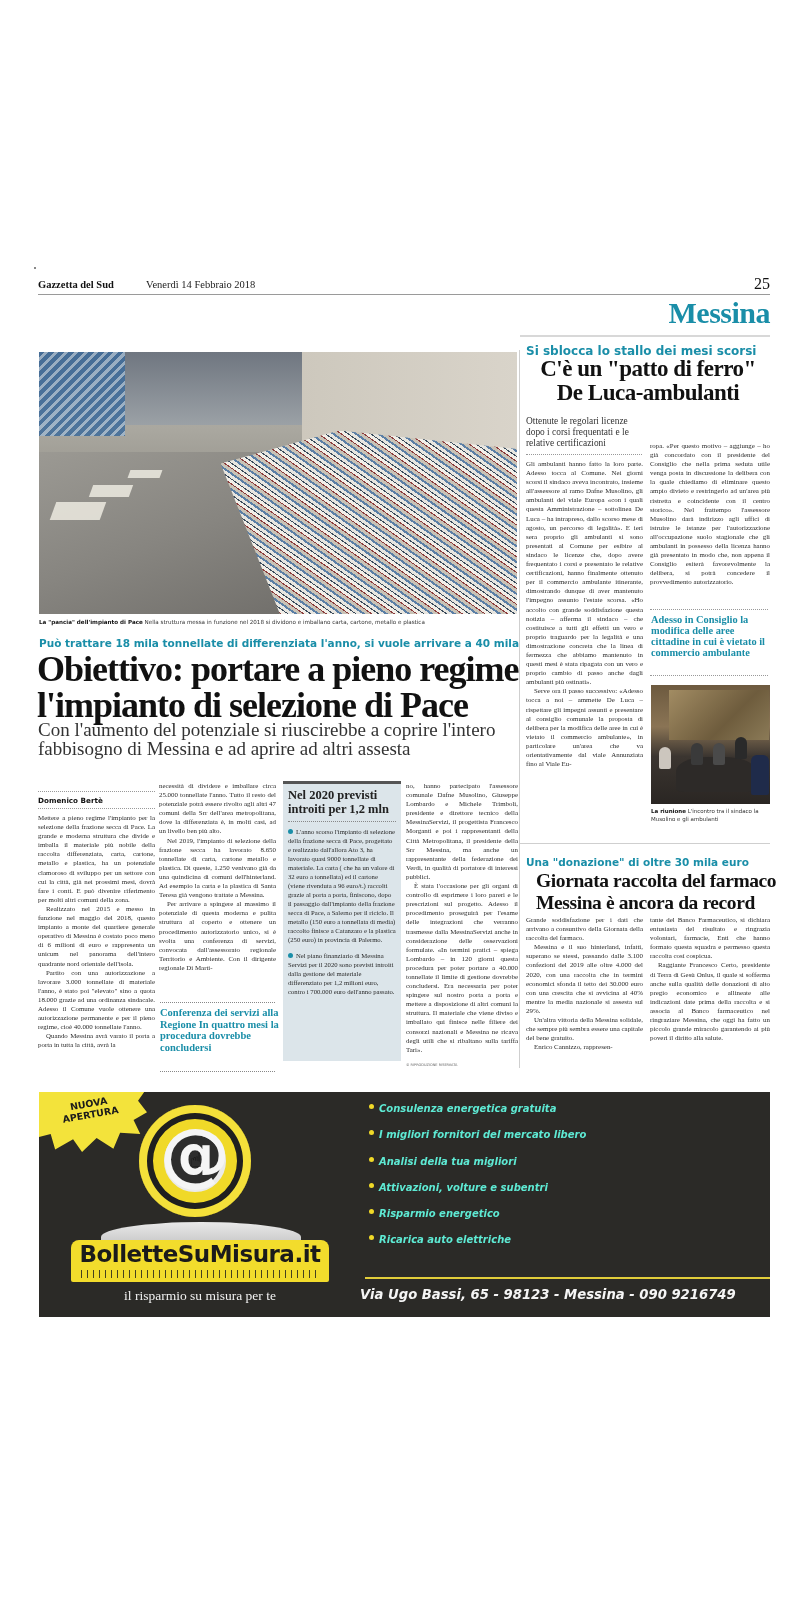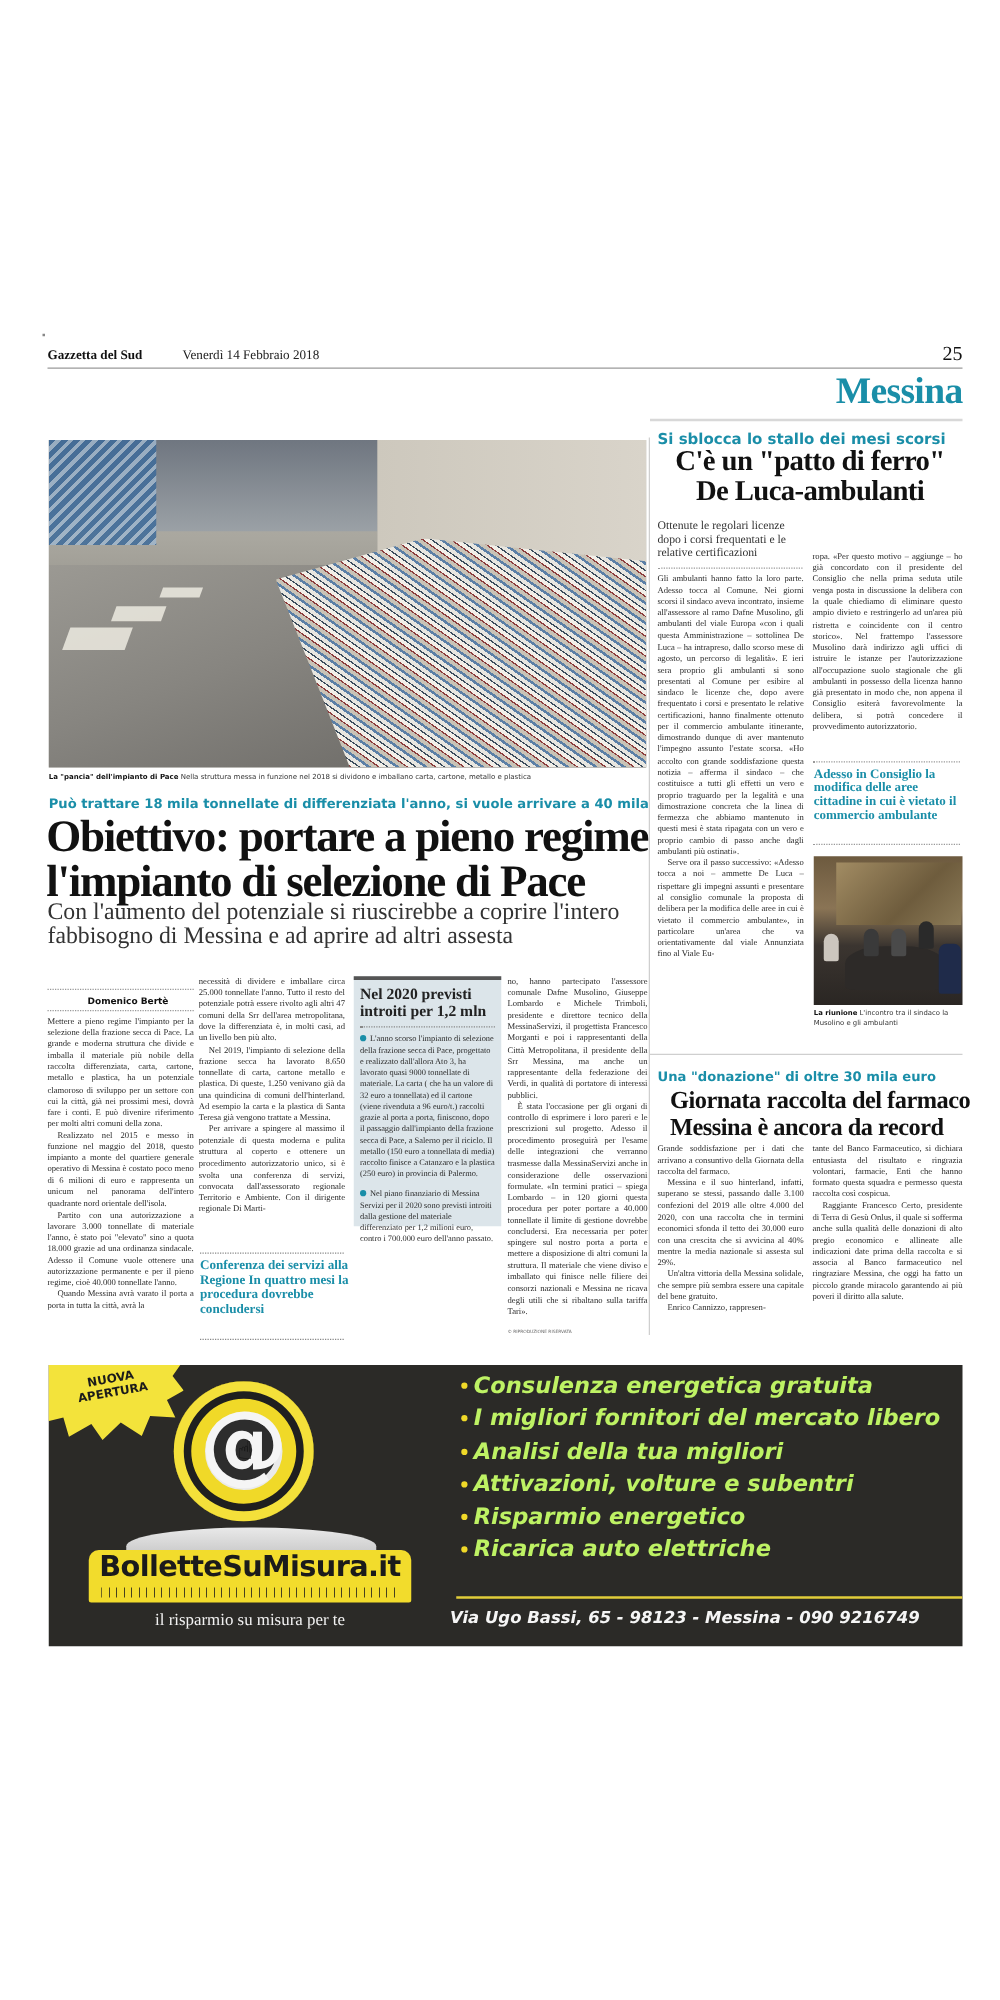--- a/index.html
+++ b/index.html
@@ -30,29 +30,29 @@
 
   .kicker { font-family: "DejaVu Sans", sans-serif; font-weight: bold; color: #1a8ea8; }
   .k1 { left: 39px; top: 637px; font-size: 10.5px; }
   .h1 { left: 37px; top: 651px; width: 485px; font-family: "Liberation Serif", serif; font-size: 36px; line-height: 36px; color: #111; letter-spacing: -1px; }
   .sub1 { left: 38px; top: 720px; width: 485px; font-family: "Liberation Serif", serif; font-size: 19px; line-height: 19px; color: #333; }
 
   .col { font-family: "Liberation Serif", serif; font-size: 6.9px; line-height: 9.1px; color: #2a2a2a; text-align: justify; hyphens: auto; }
   .col p { text-indent: 8px; }
   .col p.noindent { text-indent: 0; }
   .author-rule { left: 38px; top: 791px; width: 117px; border-top: 1px dotted #999; }
-  .author { left: 38px; top: 796px; font-family: "DejaVu Sans", sans-serif; font-weight: bold; font-size: 7.2px; color: #111; margin-left: 32px; }
+  .author { left: 38px; top: 796px; font-family: "DejaVu Sans", sans-serif; font-weight: bold; font-size: 7.2px; color: #111; }
   .author-rule2 { left: 38px; top: 808px; width: 117px; border-top: 1px dotted #999; }
   .c1 { left: 38px; top: 813px; width: 117px; }
   .c2 { left: 159px; top: 781px; width: 117px; }
   .box-quote-rule { left: 160px; top: 1002px; width: 115px; border-top: 1px dotted #888; }
   .boxhead { left: 160px; top: 1007px; width: 120px; font-family: "Liberation Serif", serif; font-weight: bold; font-size: 10.5px; line-height: 11.5px; color: #1a8ea8; }
   .box-quote-rule2 { left: 160px; top: 1071px; width: 115px; border-top: 1px dotted #888; }
 
-  .sidebox { left: 283px; top: 781px; width: 118px; height: 200px; background: #dce5ea; border-top: 3px solid #555; padding: 5px 5px; }
+  .sidebox { left: 283px; top: 781px; width: 118px; height: 280px; background: #dce5ea; border-top: 3px solid #555; padding: 5px 5px; }
   .sidebox-title { font-family: "Liberation Serif", serif; font-weight: bold; font-size: 12.5px; line-height: 13.5px; color: #222; margin-bottom: 5px; padding-bottom: 5px; border-bottom: 1px dotted #888; }
   .sidebox .col { font-size: 6.7px; line-height: 9px; text-align: left; }
   .sidebox .col p { text-indent: 0; margin-bottom: 7px; }
   .dot { display: inline-block; width: 5px; height: 5px; border-radius: 50%; background: #1a8ea8; margin-right: 3px; vertical-align: 0; }
 
   .c4 { left: 406px; top: 781px; width: 112px; }
   .copyright { left: 406px; top: 1063px; font-family: "DejaVu Sans", sans-serif; font-size: 3.5px; color: #666; }
 
   .vrule { left: 519px; top: 350px; width: 1px; height: 718px; background: #cfcfcf; }
 
@@ -91,21 +91,21 @@
   .ad-inner { position:absolute; left:125px; top:38px; width:62px; height:62px; border-radius:50%; background:#2d2d2d; border: 5px solid #eaeaea; }
   .ad-at { position:absolute; left:118px; top:22px; width:76px; text-align:center; font-family:"DejaVu Sans", sans-serif; font-weight:bold; font-size:70px; line-height:80px; color:#f5f5f5; }
   .ad-hand { position:absolute; left:151px; top:56px; font-size:20px; color:#111; font-family:"DejaVu Sans", sans-serif; }
   .ad-banner { position:absolute; left:32px; top:148px; width:258px; height:42px; background:#f2dc2c; border-radius: 8px 8px 2px 2px; }
   .ad-banner-arc { position:absolute; left:62px; top:130px; width:200px; height:30px; border-radius: 50% 50% 0 0; background: linear-gradient(180deg,#e9e9e9,#bdbdbd); }
   .ad-brand { position:absolute; left:32px; top:147px; width:258px; text-align:center; font-family:"DejaVu Sans", sans-serif; font-weight:bold; font-size:23px; line-height:30px; color:#1b1b1b; letter-spacing:-0.5px; }
   .ad-ruler { position:absolute; left:42px; top:178px; width:238px; height:8px;
     background: repeating-linear-gradient(90deg,#1b1b1b 0 1px,transparent 1px 6px); opacity:.8; }
   .ad-tagline { position:absolute; left:32px; top:196px; width:258px; text-align:center; font-family:Liberation Serif, serif; font-size:13.5px; color:#f2f2f2; }
   .ad-list { position:absolute; left:330px; top:4px; width:395px; list-style:none; }
-  .ad-list li { font-family:"DejaVu Sans", sans-serif; font-weight:bold; font-style:italic; font-size:18px; line-height:26.3px; color:#bef264; white-space:nowrap; }
+  .ad-list li { font-family:"DejaVu Sans", sans-serif; font-weight:bold; font-style:italic; font-size:10px; line-height:26.3px; color:#5eead4; white-space:nowrap; }
   .ad-list .bul { display:inline-block; width:5px; height:5px; border-radius:50%; background:#f0d928; margin-right:5px; vertical-align:3px; }
   .ad-rule { position:absolute; left:326px; top:185px; width:405px; height:2px; background:#e1cd3a; }
   .ad-address { position:absolute; left:321px; top:195px; font-family:"DejaVu Sans", sans-serif; font-weight:bold; font-style:italic; font-size:13.2px; color:#f5f5f5; white-space:nowrap; }
   .stray-dot { left: 34px; top: 267px; width: 2px; height: 2px; background:#888; }
 </style>
 </head>
 <body>
 
 <div class="abs stray-dot"></div>
 

